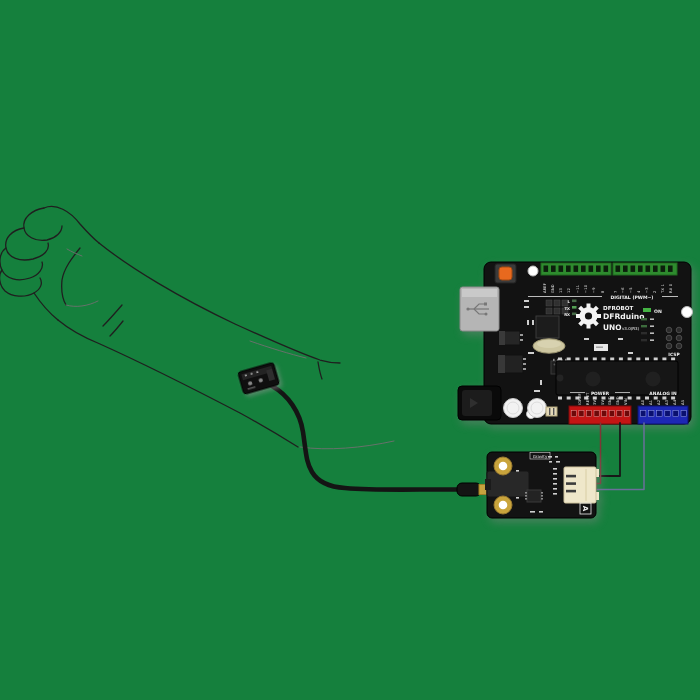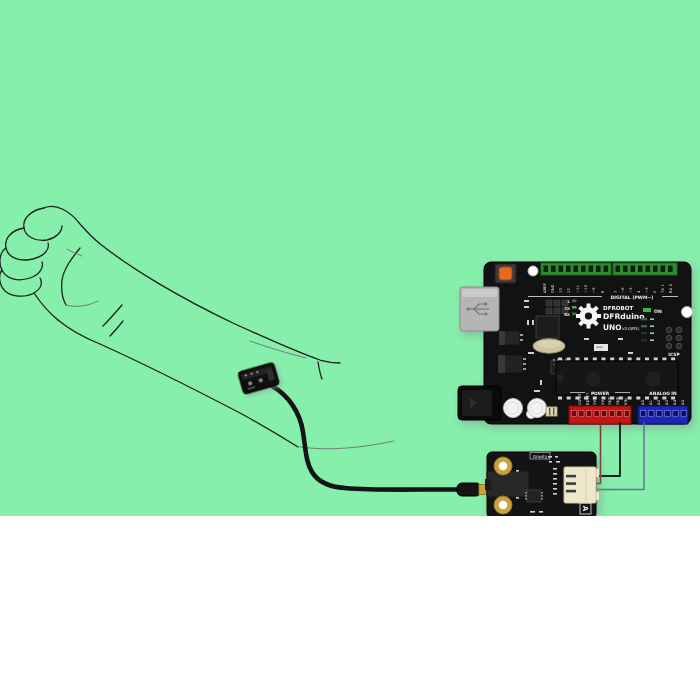--- a/index.html
+++ b/index.html
@@ -1,17 +1,17 @@
 <!DOCTYPE html>
 <html><head>
 <meta charset="utf-8">
 <style>
   html,body{margin:0;padding:0;background:#fff;}
   .canvas{
-    position:relative;width:700px;height:516px;background:#86efac;overflow:hidden;
+    position:relative;width:700px;height:700px;background:#15803d;overflow:hidden;
     font-family:"DejaVu Sans",sans-serif;
     text-align:right;
   }
   svg text{font-family:"DejaVu Sans",sans-serif;}
   .board-shadow{filter:drop-shadow(3px 4px 4px rgba(130,130,130,0.45));}
   .pad-shadow{filter:drop-shadow(2px 3px 2px rgba(150,150,150,0.5));}
   .sketch{stroke:#1f1f1f;stroke-width:1.3;fill:none;stroke-linecap:round;stroke-linejoin:round;}
   .sketch-light{stroke:#6f6f6f;stroke-width:0.9;fill:none;stroke-linecap:round;}
   .pinlabel{fill:#e8e8e8;font-size:3.6px;letter-spacing:0.2px;}
   .seclabel{fill:#f2f2f2;font-weight:700;}

